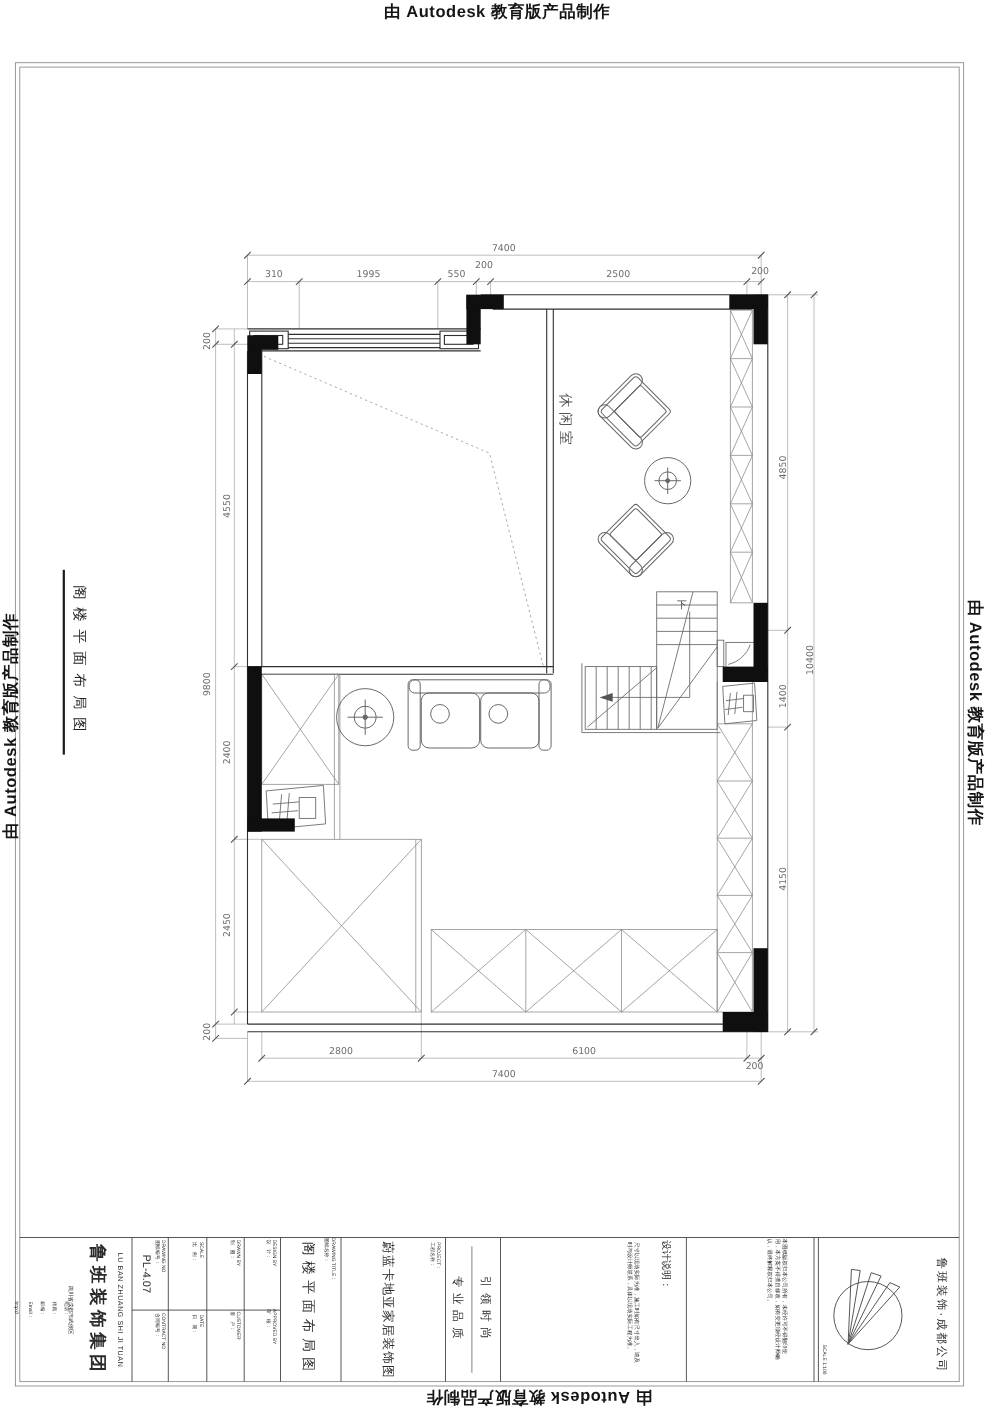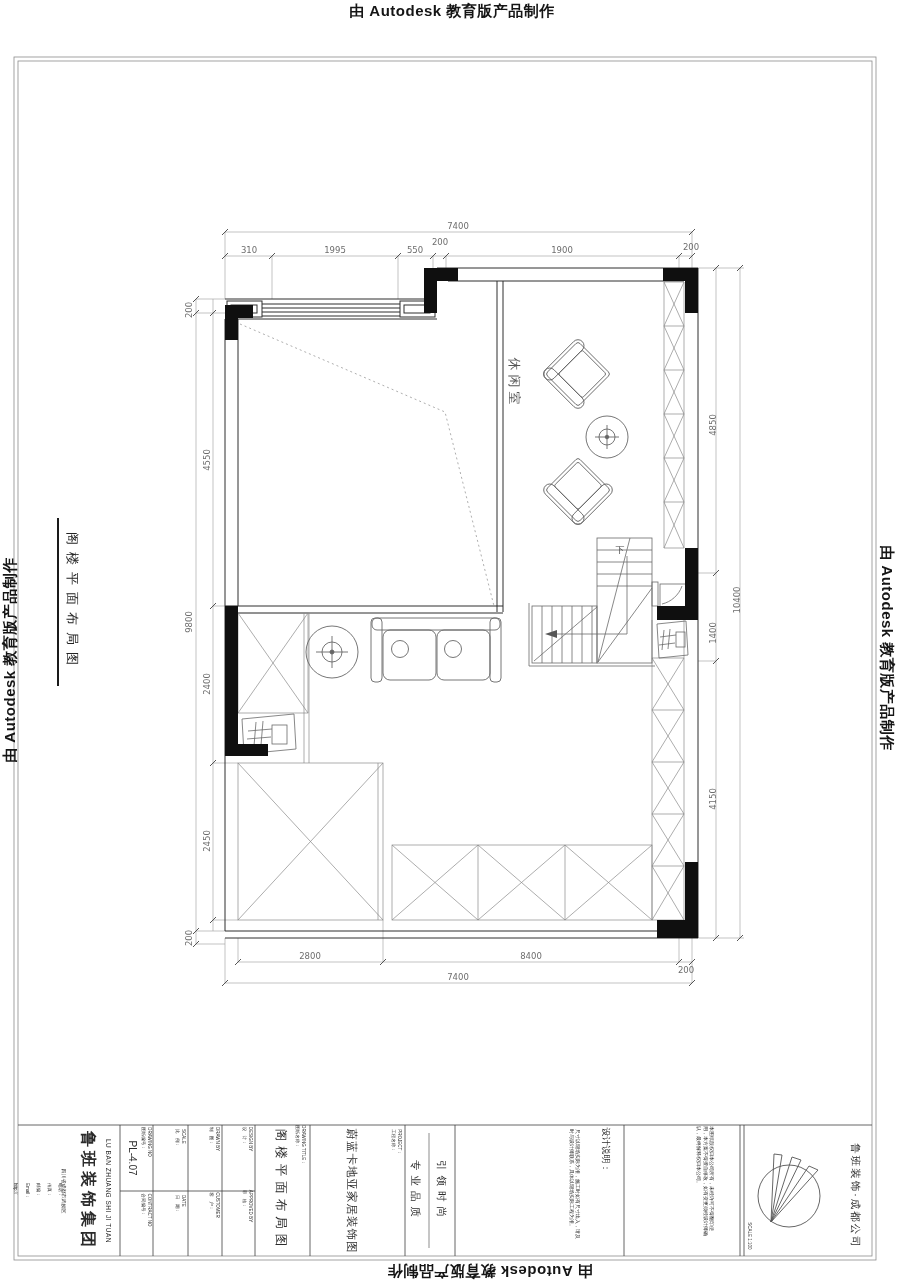--- a/index.html
+++ b/index.html
@@ -251,37 +251,37 @@
   <div class="t r90 side-label" style="left:69px;top:602px">阁楼平面布局图</div>
 
   <div class="t r90 room-label" style="left:514px;top:383px">休闲室</div>
   <div class="t stair-label" style="left:620px;top:550px">下</div>
 
   <div class="t dim" style="left:458px;top:226px">7400</div>
   <div class="t dim" style="left:249px;top:250px">310</div>
   <div class="t dim" style="left:335px;top:250px">1995</div>
   <div class="t dim" style="left:415px;top:250px">550</div>
   <div class="t dim" style="left:440px;top:242px">200</div>
-  <div class="t dim" style="left:562px;top:250px">1900</div>
+  <div class="t dim" style="left:562px;top:250px">2500</div>
   <div class="t dim" style="left:691px;top:247px">200</div>
 
   <div class="t dim rn90" style="left:189px;top:310px">200</div>
   <div class="t dim rn90" style="left:189px;top:622px">9800</div>
   <div class="t dim rn90" style="left:189px;top:938px">200</div>
   <div class="t dim rn90" style="left:207px;top:460px">4550</div>
   <div class="t dim rn90" style="left:207px;top:684px">2400</div>
   <div class="t dim rn90" style="left:207px;top:841px">2450</div>
 
   <div class="t dim rn90" style="left:713px;top:425px">4850</div>
   <div class="t dim rn90" style="left:713px;top:633px">1400</div>
   <div class="t dim rn90" style="left:713px;top:799px">4150</div>
   <div class="t dim rn90" style="left:737px;top:600px">10400</div>
 
   <div class="t dim" style="left:310px;top:956px">2800</div>
-  <div class="t dim" style="left:531px;top:956px">8400</div>
+  <div class="t dim" style="left:531px;top:956px">6100</div>
   <div class="t dim" style="left:686px;top:970px">200</div>
   <div class="t dim" style="left:458px;top:977px">7400</div>
 
   <div class="t r90 tb" style="left:38px;top:1191px;font-size:4.5px">
     <div>电话：</div>
     <div>传真：</div>
     <div>邮编：</div>
     <div>Email：</div>
     <div>http://</div>
   </div>

